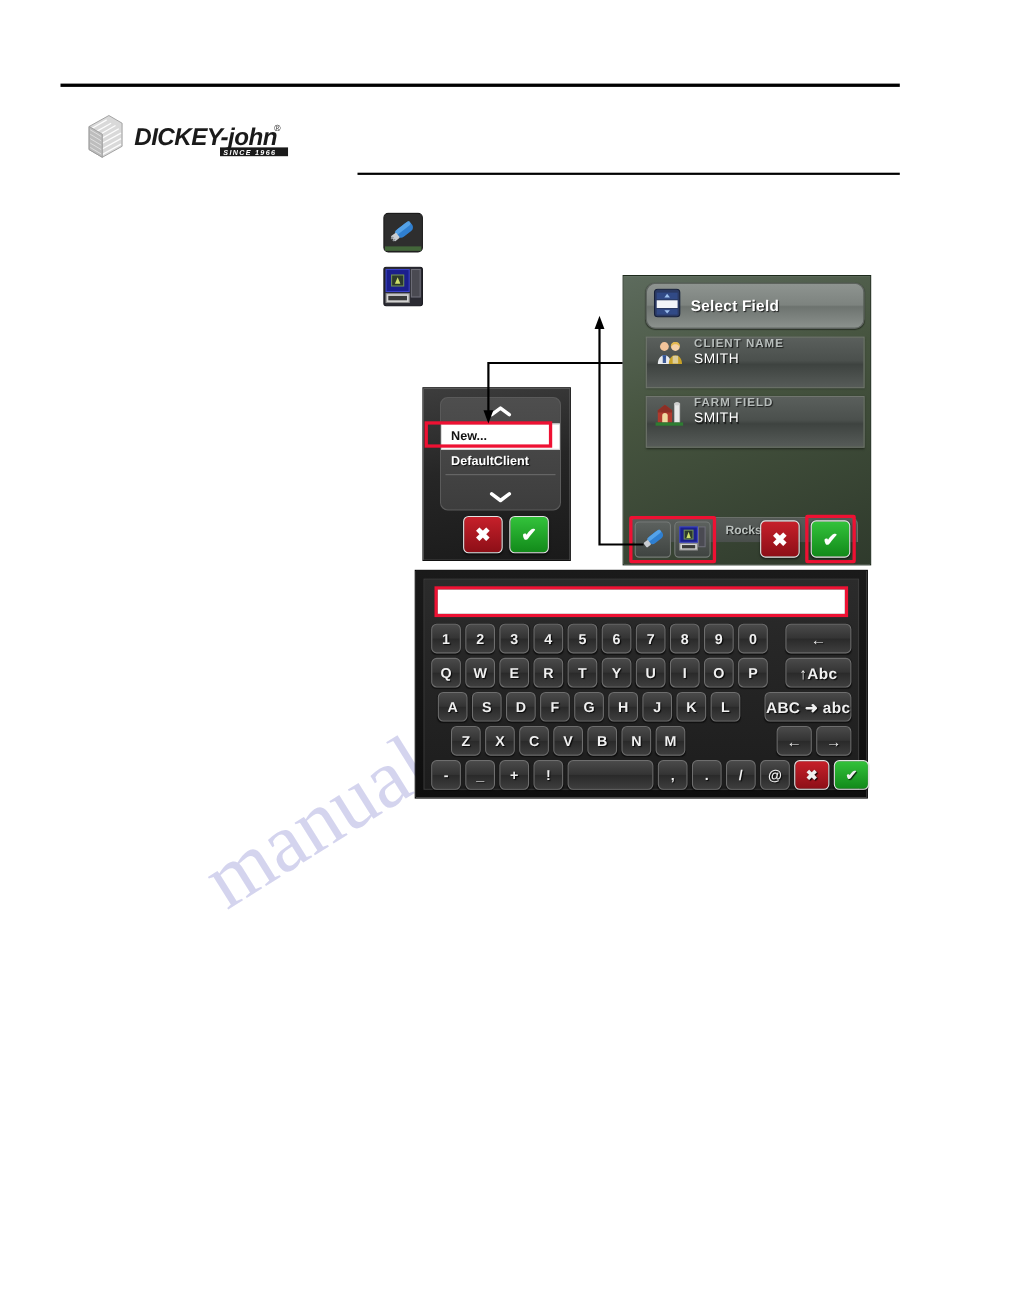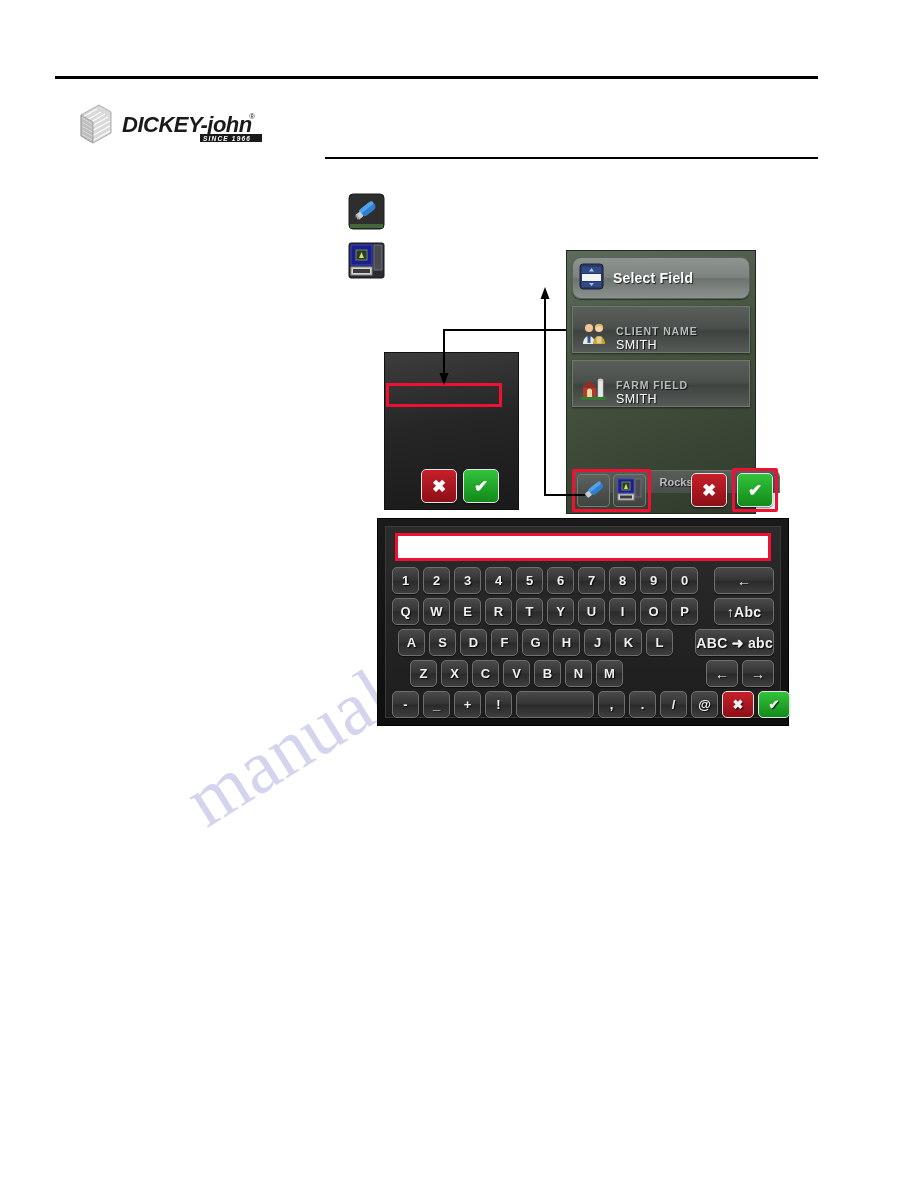--- a/index.html
+++ b/index.html
@@ -31,39 +31,39 @@
 
   
   .ico-usb-top{position:absolute;left:348px;top:193px;width:37px;height:37px;}
   .ico-panel-top{position:absolute;left:348px;top:242px;width:37px;height:37px;}
 
   
   .leaders{position:absolute;left:0;top:0;width:918px;height:1188px;z-index:5;pointer-events:none;}
 
   
   .sf-panel{
-    position:absolute;left:566px;top:250px;width:190px;height:264px;
+    position:absolute;left:566px;top:250px;width:226px;height:264px;
     background:linear-gradient(160deg,#5d6b5d 0%,#46543f 40%,#2f3a2c 100%);
-    border:1px solid #1d2a1c;box-sizing:border-box;padding:6px 5px 4px 5px;
+    border:1px solid #1d2a1c;box-sizing:border-box;padding:6px 5px 4px 20px;
     z-index:3;
   }
   .sf-head{
     height:40px;border-radius:9px;
     background:linear-gradient(180deg,#8e9490 0%,#7d837f 48%,#6d736f 52%,#8b918d 100%);
     border:1px solid #5d625f;display:flex;align-items:center;padding-left:6px;
     box-shadow:0 1px 1px rgba(0,0,0,.45);
   }
   .sf-head .ttl{
     color:#fff;font-size:14px;font-weight:bold;margin-left:9px;letter-spacing:.2px;
     text-shadow:1px 1px 1px rgba(0,0,0,.75);
   }
   .sf-row{
     height:45px;margin-top:7px;border-radius:0;
     background:linear-gradient(180deg,#5a5f5c 0%,#4b504d 46%,#3e4340 54%,#565b58 100%);
-    border:1px solid #71766f;display:flex;align-items:flex-end;padding-left:7px;
+    border:1px solid #71766f;display:flex;align-items:flex-start;padding-left:7px;
     box-shadow:0 1px 2px rgba(0,0,0,.5);position:relative;
   }
   .sf-txt{margin-left:8px;line-height:1.12;}
   .sf-lbl{color:#b7bdbb;font-size:10.5px;font-weight:bold;letter-spacing:.9px;
           text-shadow:1px 1px 1px rgba(0,0,0,.7);}
   .sf-val{color:#ffffff;font-size:12.5px;font-weight:normal;letter-spacing:.4px;
           text-shadow:1px 1px 1px rgba(0,0,0,.8);}
   .sf-row-hidden{
     position:absolute;left:5px;top:219px;width:206px;height:22px;
     border-radius:7px 7px 0 0;
@@ -345,20 +345,39 @@
             <span class="glyph-v">✔</span>
           </div>
         </div>
       </div>
 
     </div>
   </div>
 
   <div class="dd-panel">
 
+    <div class="dd-list">
+      <div class="dd-arrow">
+        <svg width="22" height="12" viewBox="0 0 22 12">
+          <polyline points="3,9 11,3 19,9" fill="none" stroke="#ffffff" stroke-width="3.2" stroke-linecap="round" stroke-linejoin="round"></polyline>
+        </svg>
+      </div>
+
+      <div class="dd-item dd-item-sel">New...</div>
+
+      <div class="dd-item">DefaultClient</div>
+
+      <div class="dd-sep"></div>
+
+      <div class="dd-arrow" style="margin-top:8px;">
+        <svg width="22" height="12" viewBox="0 0 22 12">
+          <polyline points="3,3 11,9 19,3" fill="none" stroke="#ffffff" stroke-width="3.2" stroke-linecap="round" stroke-linejoin="round"></polyline>
+        </svg>
+      </div>
+    </div>
 
     <div class="dd-sel-hl"></div>
 
     <div class="dd-btns">
       <div class="btn-x">
         <span class="glyph-x">✖</span>
       </div>
       <div class="btn-ok">
         <span class="glyph-v">✔</span>
       </div>

